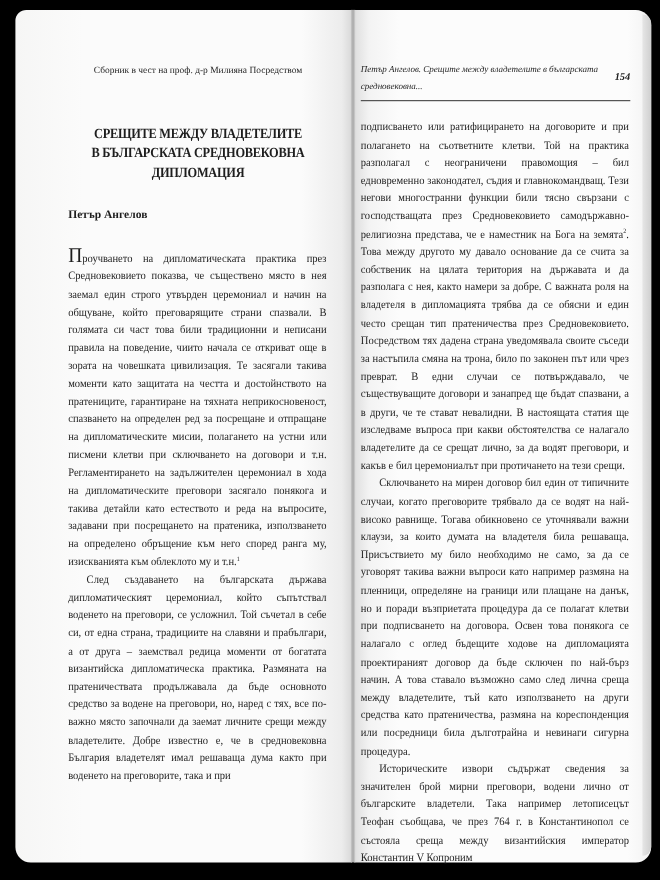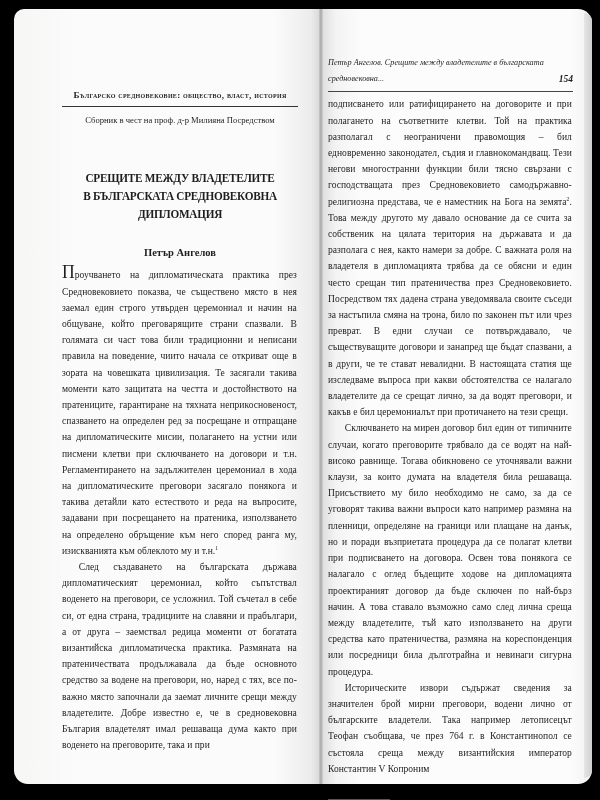--- a/index.html
+++ b/index.html
@@ -52,22 +52,22 @@
   .collection-line {
     text-align: center; font-size: 8.6px; margin-top: 6px; line-height: 14px;
   }
   .city-year { text-align: center; font-size: 8.6px; line-height: 14px; }
   .article-title {
     text-align: center; font-weight: bold; font-size: 12.8px;
     line-height: 18px; margin-top: 42px; letter-spacing: -0.3px;
     transform: scaleX(0.88); transform-origin: center;
   }
   .author {
-    text-align: center; font-weight: bold; font-size: 10.5px;
-    margin-top: 22px; margin-bottom: 4px;
+    font-weight: bold; font-size: 10.5px;
+    margin-top: 22px; margin-bottom: 22px;
   }
   .para {
     text-align: justify; margin: 0; text-indent: 18px;
     transform: scaleX(0.93); transform-origin: left;
     width: 107%;
   }
   .para.first { text-indent: 0; }
   .dropcap {
     font-size: 19px; font-weight: normal; line-height: 14px;
   }
@@ -75,41 +75,40 @@
   .fn-rule {
     width: 62px; border-top: 1px solid #555; margin: 38px 0 6px 0;
   }
 
   
   .right-content {
     position: absolute; left: 328px; top: 55px; width: 245px;
     font-size: 10.3px; line-height: 16.2px;
   }
   .running-head {
-    display: flex; justify-content: space-between; align-items: flex-end;
+    display: flex; justify-content: space-between; align-items: center;
     font-style: italic; font-size: 8.2px;
     padding-bottom: 4px; border-bottom: 1px solid #444;
-    margin-bottom: 4px;
+    margin-bottom: 16px;
   }
   .page-number { font-weight: bold; font-style: italic; font-size: 9.5px; }
   .right-content .para { width: 107%; }
 </style>
 </head>
 <body>
 
 <div class="spread">
   <div class="page page-left"></div>
   <div class="page page-right">
     <div class="page-edge"></div>
   </div>
   <div class="gutter"></div>
 </div>
 
 <div class="left-content">
-  <div class="series-title">Българско средновековие: общество, власт, история</div>
   <div class="collection-line">Сборник в чест на проф. д-р Милияна Посредством</div>
 
   <div class="article-title">
     <div>СРЕЩИТЕ МЕЖДУ ВЛАДЕТЕЛИТЕ</div>
     <div>В БЪЛГАРСКАТА СРЕДНОВЕКОВНА ДИПЛОМАЦИЯ</div>
   </div>
 
   <div class="author">Петър Ангелов</div>
 
   <p class="para first"><span class="dropcap">П</span><span>роучването на дипломатическата практика през Средновековието показва, че съществено място в нея заемал един строго утвърден церемониал и начин на общуване, който преговарящите страни спазвали. В голямата си част това били традиционни и неписани правила на поведение, чиито начала се откриват още в зората на човешката цивилизация. Те засягали такива моменти като защитата на честта и достойнството на пратениците, гарантиране на тяхната неприкосновеност, спазването на определен ред за посрещане и отпращане на дипломатическите мисии, полагането на устни или писмени клетви при сключването на договори и т.н. Регламентирането на задължителен церемониал в хода на дипломатическите преговори засягало понякога и такива детайли като естеството и реда на въпросите, задавани при посрещането на пратеника, използването на определено обръщение към него според ранга му, изискванията към облеклото му и т.н.</span><sup>1</sup></p>

